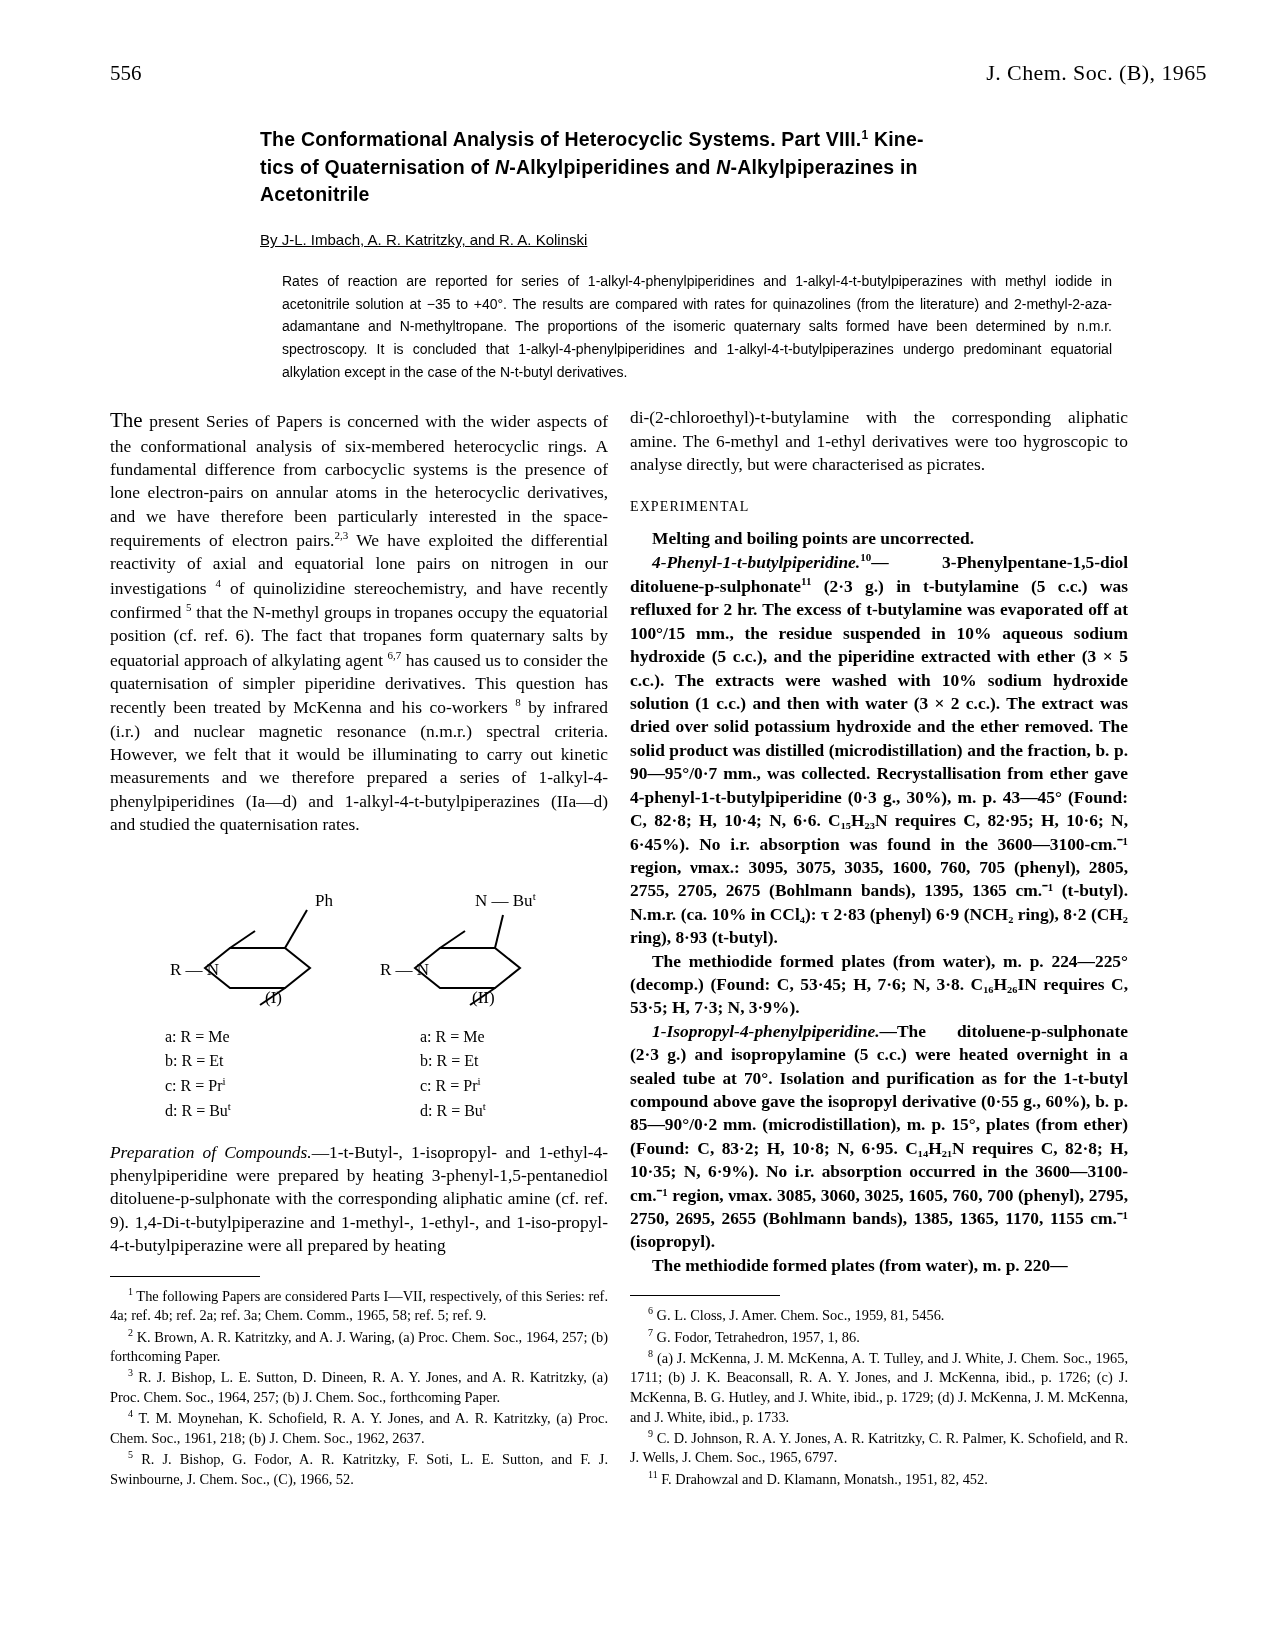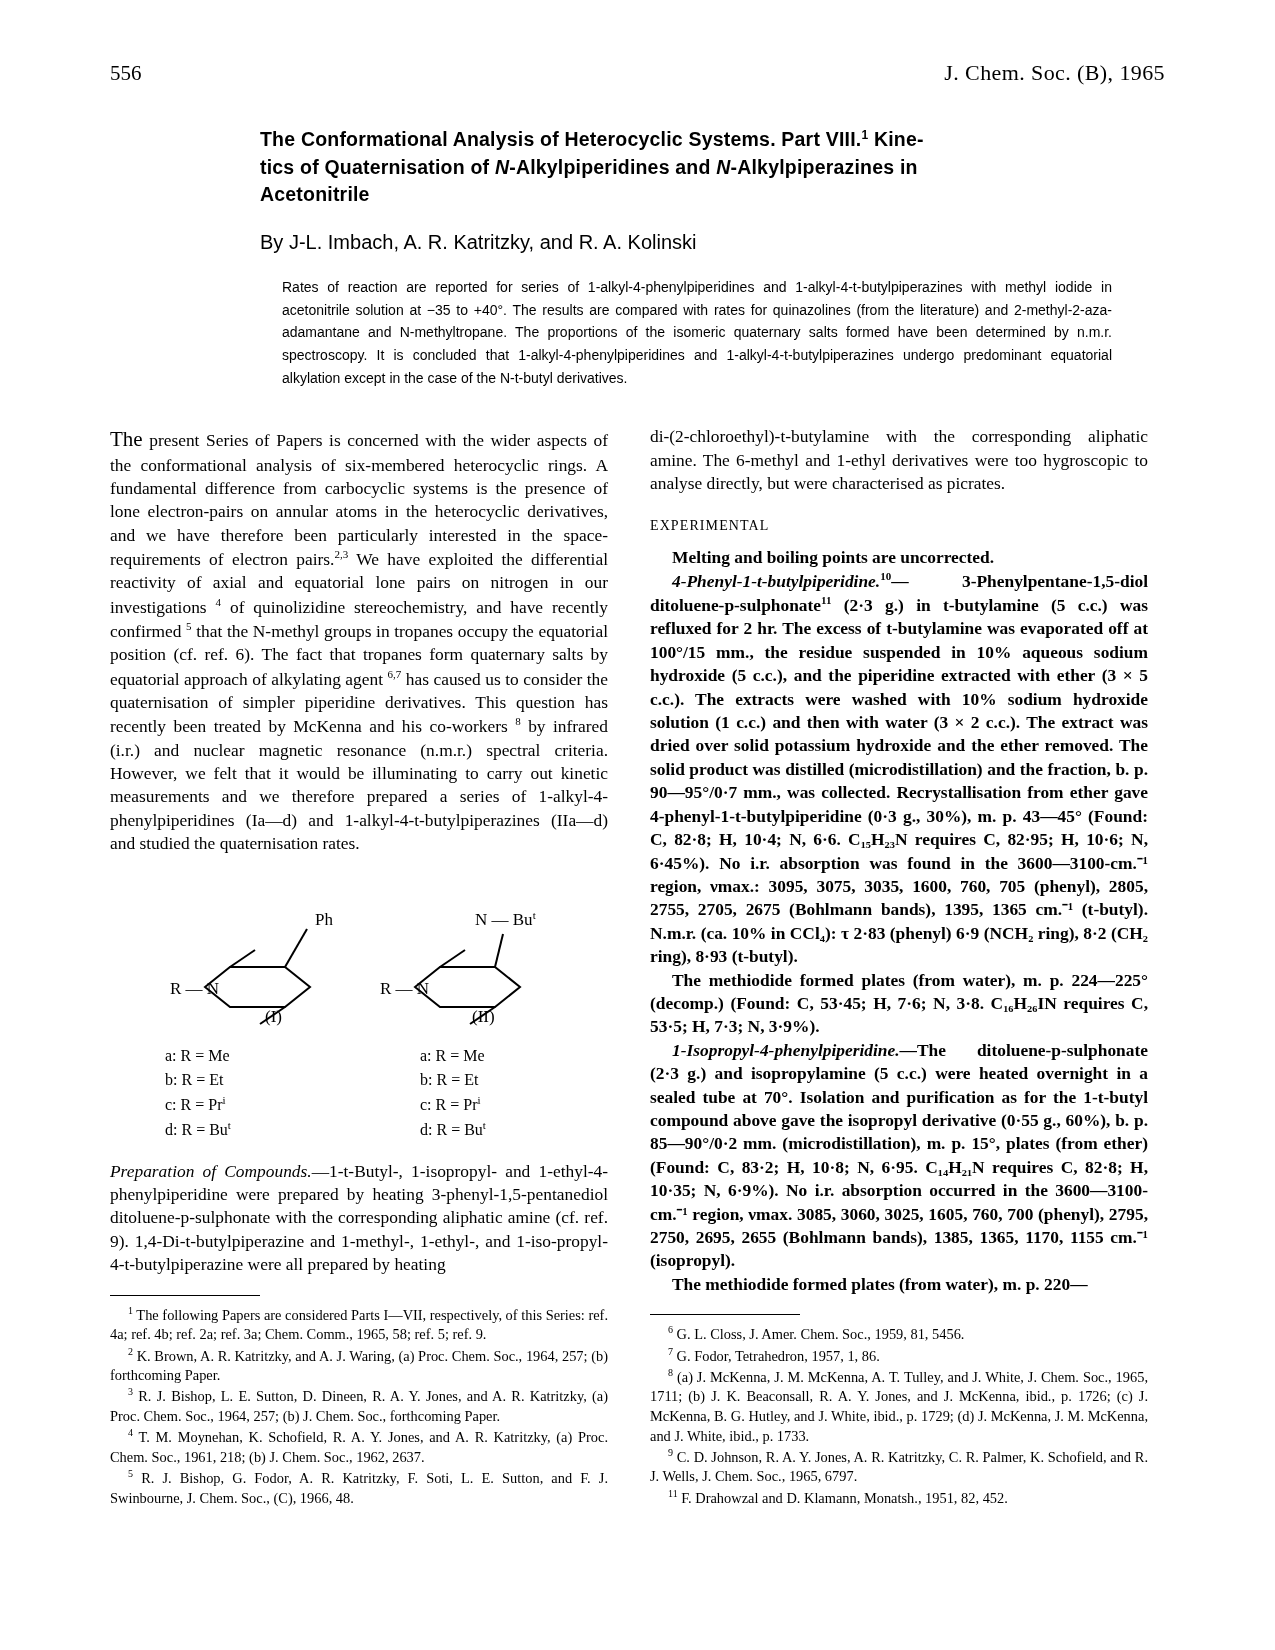--- a/index.html
+++ b/index.html
@@ -12,21 +12,21 @@
     height: 1650px;
     font-family: "Liberation Serif", serif;
     color: #000000;
     position: relative;
   }
   .page {
     position: relative;
     width: 1275px;
     height: 1650px;
     box-sizing: border-box;
-    padding: 60px 110px 40px 110px;
+    padding: 60px 68px 40px 110px;
   }
   
   .running-head {
     display: flex;
     justify-content: space-between;
     align-items: baseline;
     font-size: 20px;
     margin-bottom: 40px;
   }
   .folio { font-size: 21px; }
@@ -42,37 +42,38 @@
     font-weight: bold;
     font-size: 19.5px;
     line-height: 1.42;
     letter-spacing: 0.2px;
     margin: 0 0 22px 0;
   }
   .article-title .sup { font-size: 12px; vertical-align: super; font-weight: bold; }
   .italic-n { font-style: italic; }
   .byline {
     font-family: "Liberation Sans", sans-serif;
-    font-size: 20px;
+    font-size: 15px;
     margin: 0 0 22px 0;
+    text-decoration: underline;
   }
   .abstract {
     font-family: "Liberation Sans", sans-serif;
     font-size: 14px;
     line-height: 1.62;
     text-align: justify;
     margin: 0 0 0 22px;
     width: 830px;
   }
 
   
   .columns {
     display: flex;
-    margin-top: 36px;
-    gap: 42px;
+    margin-top: 23px;
+    gap: 22px;
   }
   .col {
     width: 498px;
     position: relative;
   }
   p.body {
     font-size: 17.4px;
     line-height: 1.345;
     text-align: justify;
     margin: 0 0 0 0;
@@ -193,21 +194,21 @@
       </div>
 
       <p class="body" style="margin-top:78px;"><i class="indent-head">Preparation of Compounds.</i><span>—1-t-Butyl-, 1-isopropyl- and 1-ethyl-4-phenylpiperidine were prepared by heating 3-phenyl-1,5-pentanediol ditoluene-p-sulphonate with the corresponding aliphatic amine (cf. ref. 9).  1,4-Di-t-butylpiperazine and 1-methyl-, 1-ethyl-, and 1-iso-propyl-4-t-butylpiperazine were all prepared by heating</span></p>
 
       <hr class="footnote-rule">
       <div class="footnotes">
         <p><span class="fn-sup">1</span> <span>The  following  Papers  are  considered  Parts  I—VII, respectively, of this Series: ref. 4a; ref. 4b; ref. 2a; ref. 3a; Chem. Comm., 1965, 58; ref. 5; ref. 9.</span></p>
         <p><span class="fn-sup">2</span> <span>K. Brown, A. R. Katritzky, and A. J. Waring, (a) Proc. Chem. Soc., 1964, 257; (b) forthcoming Paper.</span></p>
         <p><span class="fn-sup">3</span> <span>R. J. Bishop, L. E. Sutton, D. Dineen, R. A. Y. Jones, and A. R. Katritzky, (a) Proc. Chem. Soc., 1964, 257; (b) J. Chem. Soc., forthcoming Paper.</span></p>
         <p><span class="fn-sup">4</span> <span>T. M. Moynehan, K. Schofield, R. A. Y. Jones, and A. R. Katritzky, (a) Proc. Chem. Soc., 1961, 218; (b) J. Chem. Soc., 1962, 2637.</span></p>
-        <p><span class="fn-sup">5</span> <span>R. J. Bishop, G. Fodor, A. R. Katritzky, F. Soti, L. E. Sutton, and F. J. Swinbourne, J. Chem. Soc., (C), 1966, 48.</span></p>
+        <p><span class="fn-sup">5</span> <span>R. J. Bishop, G. Fodor, A. R. Katritzky, F. Soti, L. E. Sutton, and F. J. Swinbourne, J. Chem. Soc., (C), 1966, 52.</span></p>
       </div>
     </div>
 
     <div class="col">
 
       <p class="body">di-(2-chloroethyl)-t-butylamine with the corresponding aliphatic amine.  The 6-methyl and 1-ethyl derivatives were too hygroscopic to analyse directly, but were characterised as picrates.</p>
 
       <div class="sec-head">EXPERIMENTAL</div>
 
       <p class="body indent">Melting and boiling points are uncorrected.</p>

